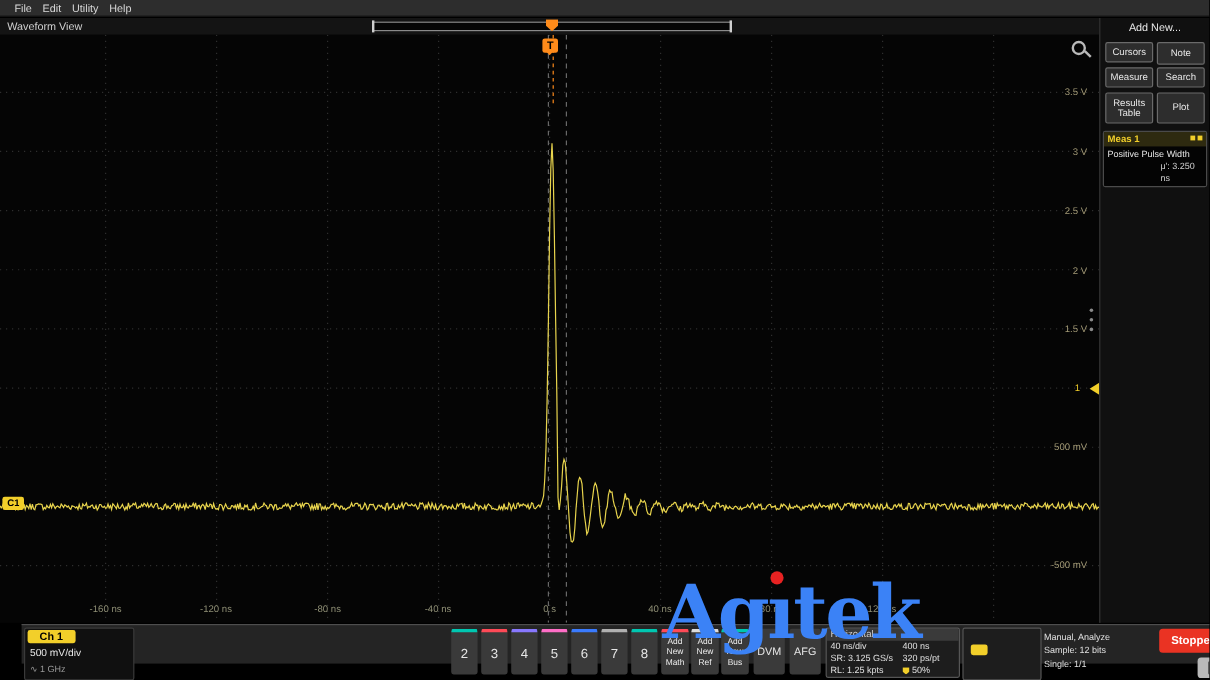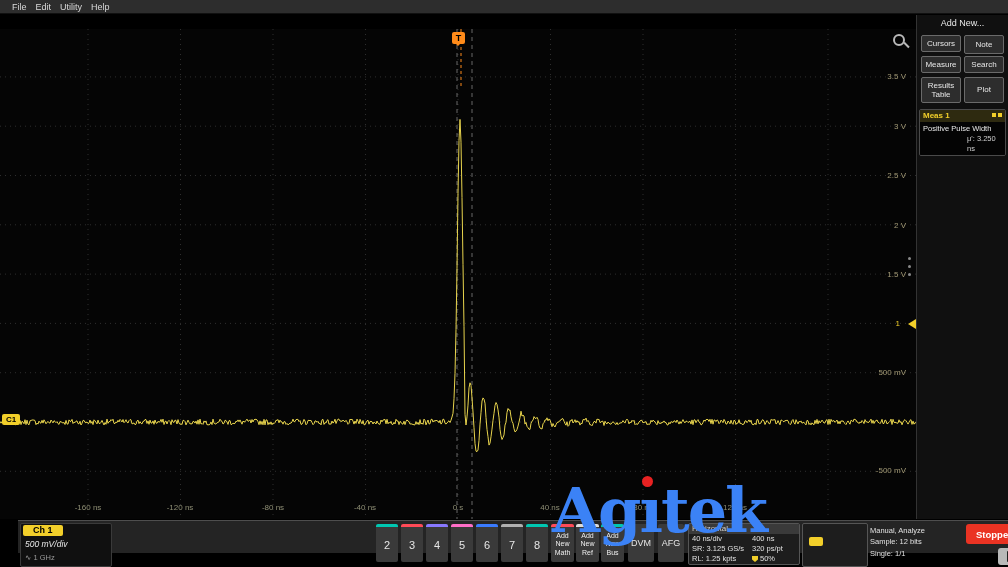--- a/index.html
+++ b/index.html
@@ -47,21 +47,21 @@
   .meas-h{background:#2e2a10;color:#f2cf2a;font-size:8px;font-weight:bold;padding:1px 3px;position:relative;height:10px;}
   .meas-h .sq{position:absolute;top:3px;width:4px;height:4px;background:#f2cf2a;}
   .meas-b{background:#040404;color:#e8e8e8;font-size:7.5px;padding:2px 3px;line-height:1.3;}
   .meas-b .val{color:#cfcfcf;padding-left:44px;}
 
   
   .bottombar{position:absolute;left:18px;top:520px;width:1008px;height:33px;background:#242424;border-top:1px solid #4e4e4e;box-sizing:border-box;}
   .ch1box{position:absolute;left:2px;top:2px;width:90px;height:42px;background:#101010;border:1px solid #3a3a3a;border-radius:2px;}
   .ch1-tab{position:absolute;left:2px;top:1px;background:#f2cf2a;color:#000;font-size:9px;font-weight:bold;
            padding:0 10px;border-radius:2px;height:11px;line-height:11px;}
-  .ch1-scale{position:absolute;left:4px;top:15px;font-size:8.5px;color:#e8e8e8;font-style:italic;}
+  .ch1-scale{position:absolute;left:4px;top:15px;font-size:8.5px;color:#e8e8e8;}
   .ch1-bw{position:absolute;left:4px;top:29px;font-size:7.5px;color:#9a9a9a;}
   .chbtns{position:absolute;left:358px;top:3px;display:flex;gap:3px;}
   .chbtn{width:22px;height:38px;background:#3a3a3a;border-radius:2px;border-top:3px solid var(--accent,#888);
          color:#e6e6e6;font-size:11px;display:flex;align-items:center;justify-content:center;box-sizing:border-box;}
   .addbtns{position:absolute;left:533px;top:3px;display:flex;gap:2px;}
   .addbtn{width:23px;height:38px;background:#3a3a3a;border-radius:2px;border-top:3px solid var(--accent,#888);
           color:#eee;font-size:7px;line-height:1.2;display:flex;align-items:center;justify-content:center;text-align:center;box-sizing:border-box;}
   .util-btn{position:absolute;top:3px;width:26px;height:38px;background:#3a3a3a;border-radius:2px;color:#e6e6e6;
             font-size:9px;display:flex;align-items:center;justify-content:center;}
   .hpanel{position:absolute;left:670px;top:2px;width:112px;height:42px;background:#1d1d1d;border:1px solid #555;border-radius:2px;box-sizing:border-box;overflow:hidden;}
@@ -89,20 +89,26 @@
 
 <div class="stage">
 
   <div class="menubar">
     <span class="menu-item">File</span>
     <span class="menu-item">Edit</span>
     <span class="menu-item">Utility</span>
     <span class="menu-item">Help</span>
   </div>
 
+  <div class="topstrip">
+    <span class="view-label">Waveform View</span>
+    <div class="overview-bar">
+      <div class="ov-marker"></div>
+    </div>
+  </div>
 
   <div class="plot">
     <svg id="wave-svg" width="916" height="490">
         <g stroke="#2e2e2e" stroke-dasharray="1 4">
           <line x1="88.0" y1="0" x2="88.0" y2="490"></line>
           <line x1="180.5" y1="0" x2="180.5" y2="490"></line>
           <line x1="273.0" y1="0" x2="273.0" y2="490"></line>
           <line x1="365.5" y1="0" x2="365.5" y2="490"></line>
           <line x1="458.0" y1="0" x2="458.0" y2="490"></line>
           <line x1="550.5" y1="0" x2="550.5" y2="490"></line>

